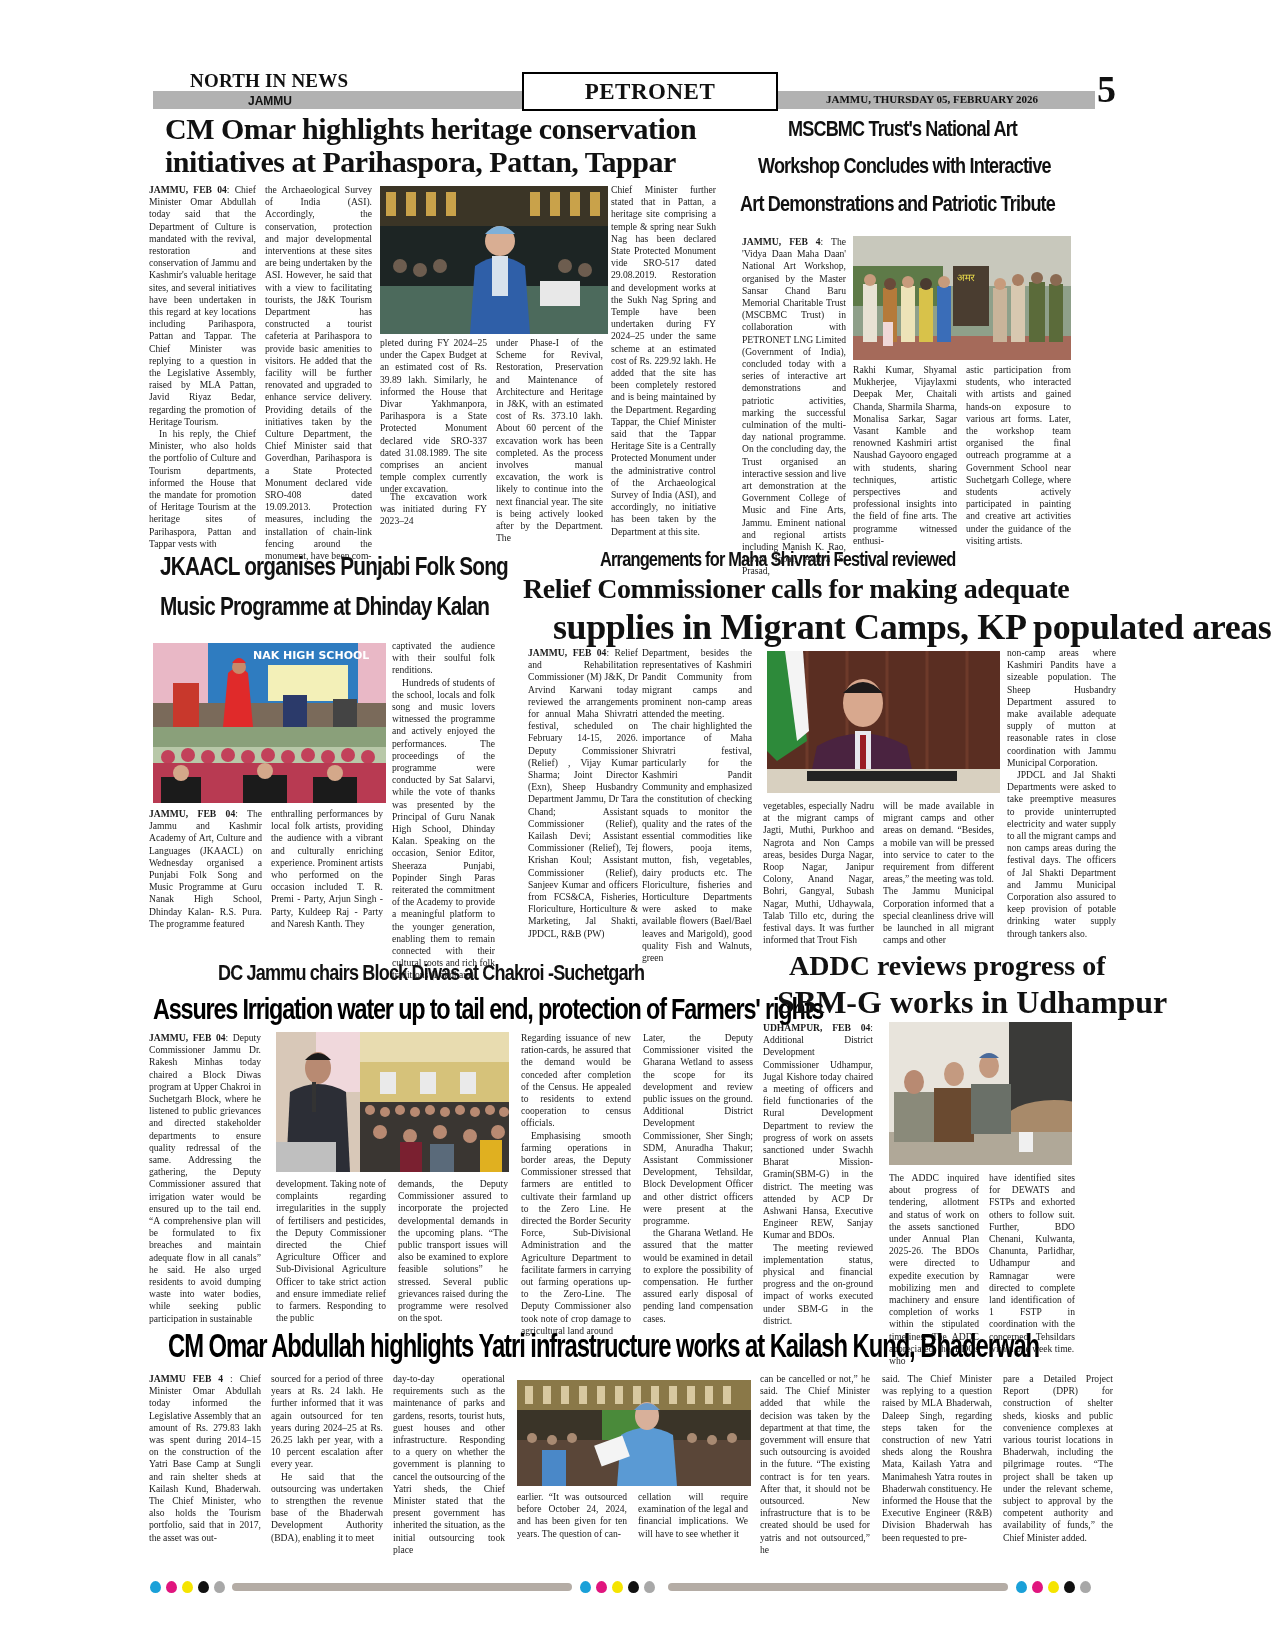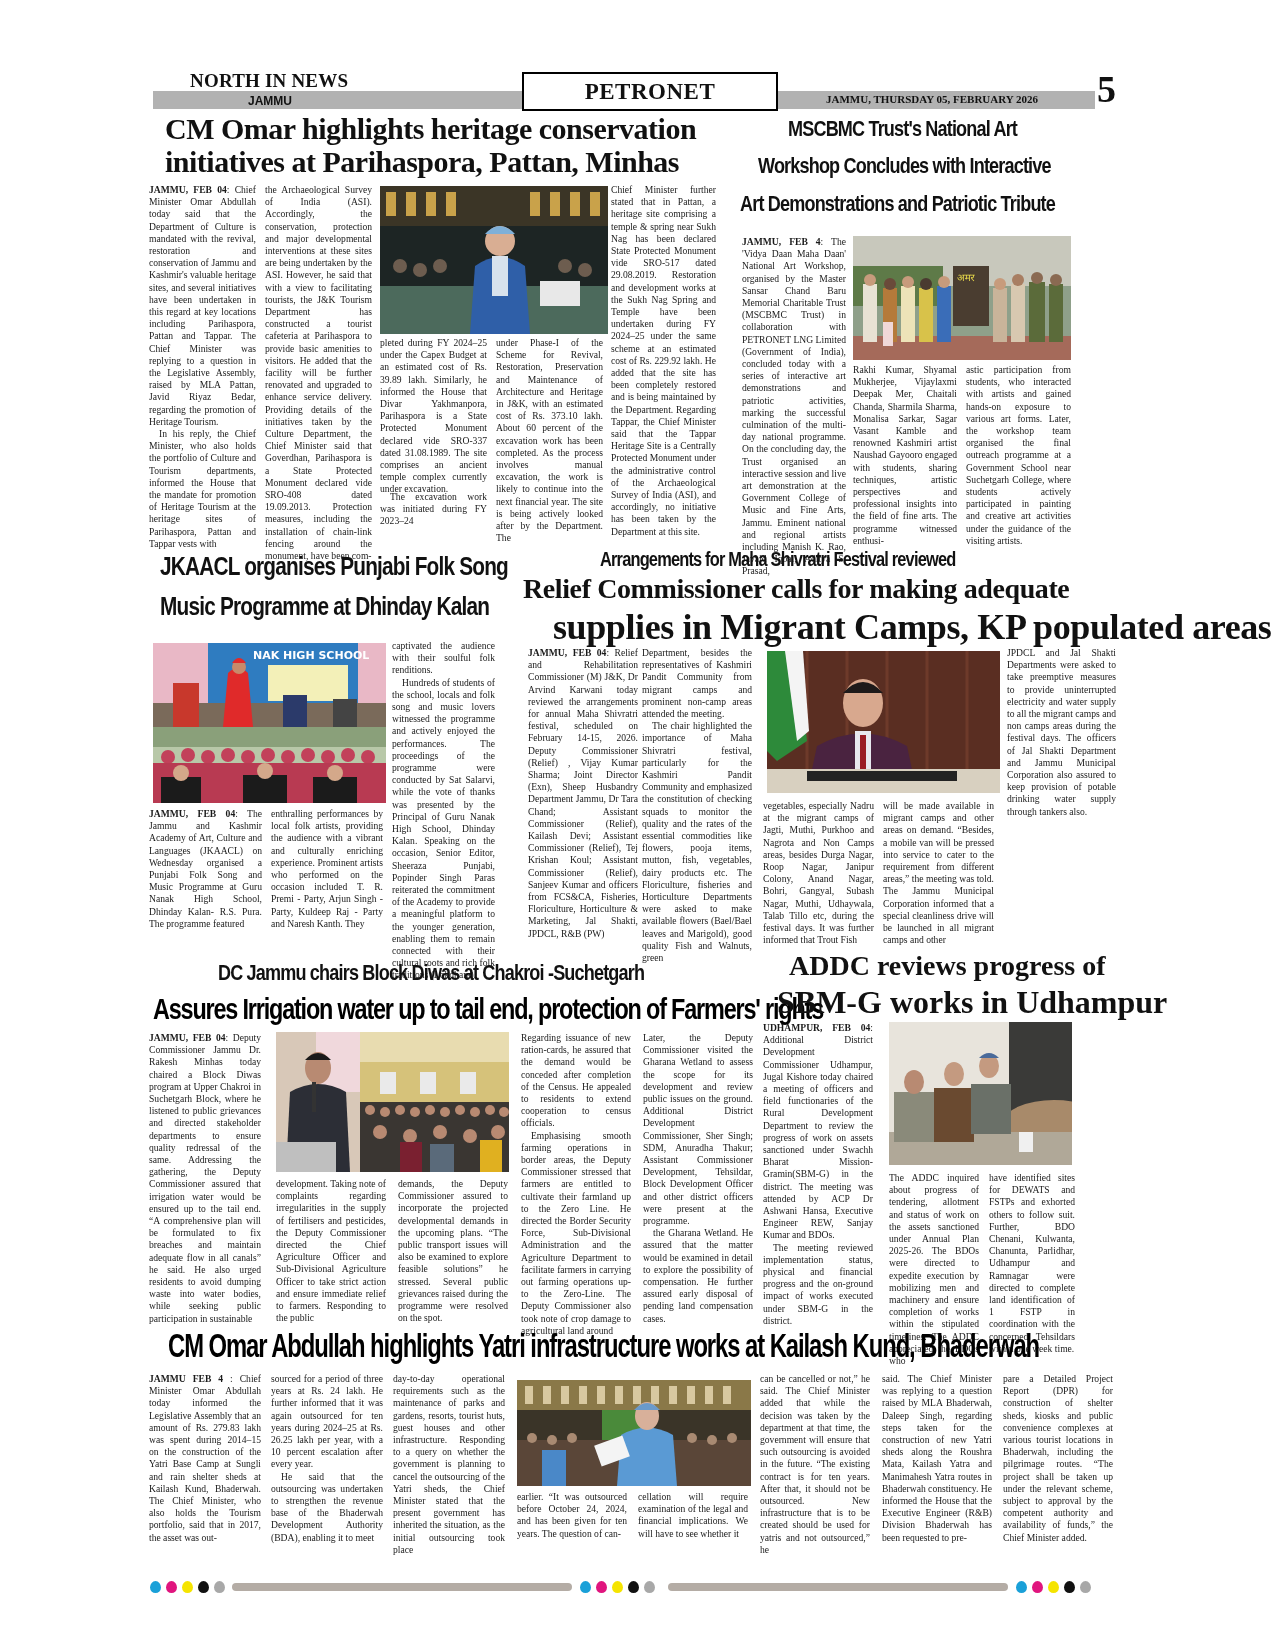--- a/index.html
+++ b/index.html
@@ -35,21 +35,21 @@
 
 <div class="abs masthead-bar"></div>
 <div class="abs paper-name">NORTH IN NEWS</div>
 <div class="abs paper-city">JAMMU</div>
 <div class="abs section-box">PETRONET</div>
 <div class="abs dateline-top">JAMMU, THURSDAY 05, FEBRUARY 2026</div>
 <div class="abs page-num">5</div>
 
 <div>
   <div class="abs hl-serif" style="left:165px; top:112px; font-size:30px; white-space:nowrap; letter-spacing:-0.5px;">CM Omar highlights heritage conservation</div>
-  <div class="abs hl-serif" style="left:165px; top:145px; font-size:30px; white-space:nowrap; letter-spacing:-0.5px;">initiatives at Parihaspora, Pattan, Minhas</div>
+  <div class="abs hl-serif" style="left:165px; top:145px; font-size:30px; white-space:nowrap; letter-spacing:-0.5px;">initiatives at Parihaspora, Pattan, Tappar</div>
 
   <div class="abs col" style="left:149px; top:184px; width:107px;">
     <p><span class="lead">JAMMU, FEB 04</span><span>: Chief Minister Omar Abdullah today said that the Department of Culture is mandated with the revival, restoration and conservation of Jammu and Kashmir's valuable heritage sites, and several initiatives have been undertaken in this regard at key locations including Parihaspora, Pattan and Tappar. The Chief Minister was replying to a question in the Legislative Assembly, raised by MLA Pattan, Javid Riyaz Bedar, regarding the promotion of Heritage Tourism.</span></p>
     <p>In his reply, the Chief Minister, who also holds the portfolio of Culture and Tourism departments, informed the House that the mandate for promotion of Heritage Tourism at the heritage sites of Parihaspora, Pattan and Tappar vests with</p>
   </div>
   <div class="abs col" style="left:265px; top:184px; width:107px;">the Archaeological Survey of India (ASI). Accordingly, the conservation, protection and major developmental interventions at these sites are being undertaken by the ASI. However, he said that with a view to facilitating tourists, the J&amp;K Tourism Department has constructed a tourist cafeteria at Parihaspora to provide basic amenities to visitors. He added that the facility will be further renovated and upgraded to enhance service delivery. Providing details of the initiatives taken by the Culture Department, the Chief Minister said that Goverdhan, Parihaspora is a State Protected Monument declared vide SRO-408 dated 19.09.2013. Protection measures, including the installation of chain-link fencing around the monument, have been com-</div>
 
   <div class="abs photo" style="left:380px; top:186px; width:228px; height:148px;">
     <svg viewBox="0 0 228 148" preserveAspectRatio="none">
       <rect width="228" height="148" fill="#2a2a26"></rect>
@@ -225,20 +225,21 @@
       <ellipse cx="96" cy="52" rx="20" ry="24" fill="#d8a88e"></ellipse>
       <path d="M76 42 Q96 20 116 42 Z" fill="#1e1a1a"></path>
       <rect x="0" y="118" width="233" height="24" fill="#d8d0c0"></rect>
       <rect x="40" y="120" width="150" height="10" fill="#222"></rect>
     </svg>
   </div>
 
   <div class="abs col" style="left:763px; top:800px; width:111px;">vegetables, especially Nadru at the migrant camps of Jagti, Muthi, Purkhoo and Nagrota and Non Camps areas, besides Durga Nagar, Roop Nagar, Janipur Colony, Anand Nagar, Bohri, Gangyal, Subash Nagar, Muthi, Udhaywala, Talab Tillo etc, during the festival days. It was further informed that Trout Fish</div>
   <div class="abs col" style="left:883px; top:800px; width:111px;">will be made available in migrant camps and other areas on demand. “Besides, a mobile van will be pressed into service to cater to the requirement from different areas,” the meeting was told. The Jammu Municipal Corporation informed that a special cleanliness drive will be launched in all migrant camps and other</div>
   <div class="abs col" style="left:1007px; top:647px; width:109px;">
+    <p>non-camp areas where Kashmiri Pandits have a sizeable population. The Sheep Husbandry Department assured to make available adequate supply of mutton at reasonable rates in close coordination with Jammu Municipal Corporation.</p>
     <p>JPDCL and Jal Shakti Departments were asked to take preemptive measures to provide uninterrupted electricity and water supply to all the migrant camps and non camps areas during the festival days. The officers of Jal Shakti Department and Jammu Municipal Corporation also assured to keep provision of potable drinking water supply through tankers also.</p>
   </div>
 </div>
 
 <div>
   <div class="abs hl-sans" style="left:218px; top:960px; font-size:22px; white-space:nowrap; transform:scaleX(0.82);">DC Jammu chairs Block Diwas at Chakroi -Suchetgarh</div>
   <div class="abs hl-condensed" style="left:153px; top:992px; font-size:30px;">Assures Irrigation water up to tail end, protection of Farmers' rights</div>
 
   <div class="abs col" style="left:149px; top:1032px; width:112px;">
     <p><span class="lead">JAMMU, FEB 04</span><span>: Deputy Commissioner Jammu Dr. Rakesh Minhas today chaired a Block Diwas program at Upper Chakroi in Suchetgarh Block, where he listened to public grievances and directed stakeholder departments to ensure quality redressal of the same. Addressing the gathering, the Deputy Commissioner assured that irrigation water would be ensured up to the tail end. “A comprehensive plan will be formulated to fix breaches and maintain adequate flow in all canals” he said. He also urged residents to avoid dumping waste into water bodies, while seeking public participation in sustainable</span></p>

